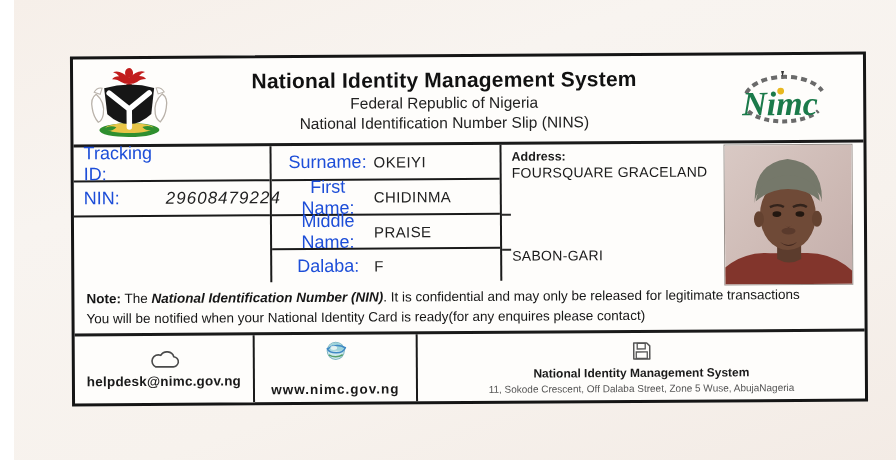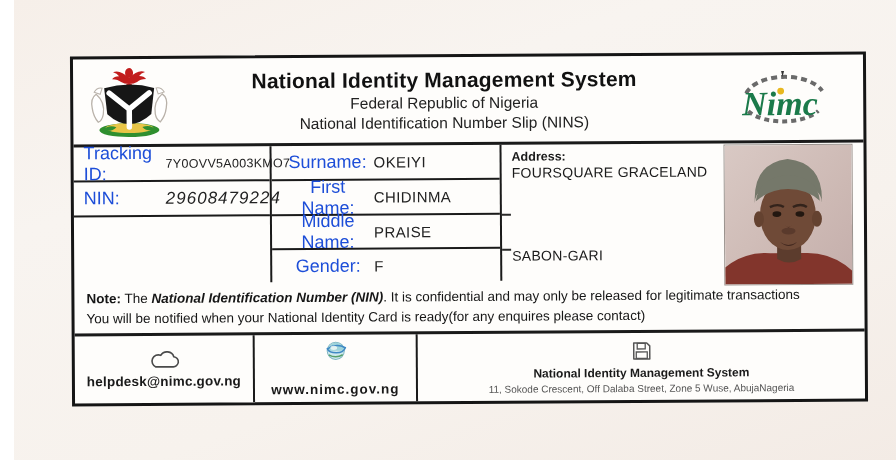--- a/index.html
+++ b/index.html
@@ -108,21 +108,20 @@
           <text x="24" y="50" font-family="Liberation Serif, DejaVu Serif, serif" font-size="34" font-style="italic" font-weight="bold" fill="#1b7a4a">Nimc</text>
           <circle cx="62.5" cy="26" r="3.4" fill="#e8b820"></circle>
         </svg>
       </div>
     </div>
 
     <div class="body">
       <div class="col col1">
         <div class="cell r35">
           <span class="lbl">Tracking ID:</span>
-          <span class="val-sm">7Y0OVV5A003KMO7</span>
         </div>
         <div class="cell r35">
           <span class="lbl">NIN:</span>
           <span class="val-lg">29608479224</span>
         </div>
         <div class="cell rlast"></div>
       </div>
 
       <div class="col col2">
         <div class="cell r35">
@@ -131,21 +130,21 @@
         </div>
         <div class="cell r35">
           <span class="lbl">First Name:</span>
           <span class="val-md">CHIDINMA</span>
         </div>
         <div class="cell r34">
           <span class="lbl">Middle Name:</span>
           <span class="val-md">PRAISE</span>
         </div>
         <div class="cell rlast">
-          <span class="lbl">Gender:</span>
+          <span class="lbl">Dalaba:</span>
           <span class="val-md">F</span>
         </div>
       </div>
 
       <div class="col col3">
         <div class="tick t1"></div>
         <div class="tick t2"></div>
         <div class="addr-block">
           <div class="addr-label">Address:</div>
           <div class="addr-line1">FOURSQUARE GRACELAND</div>

